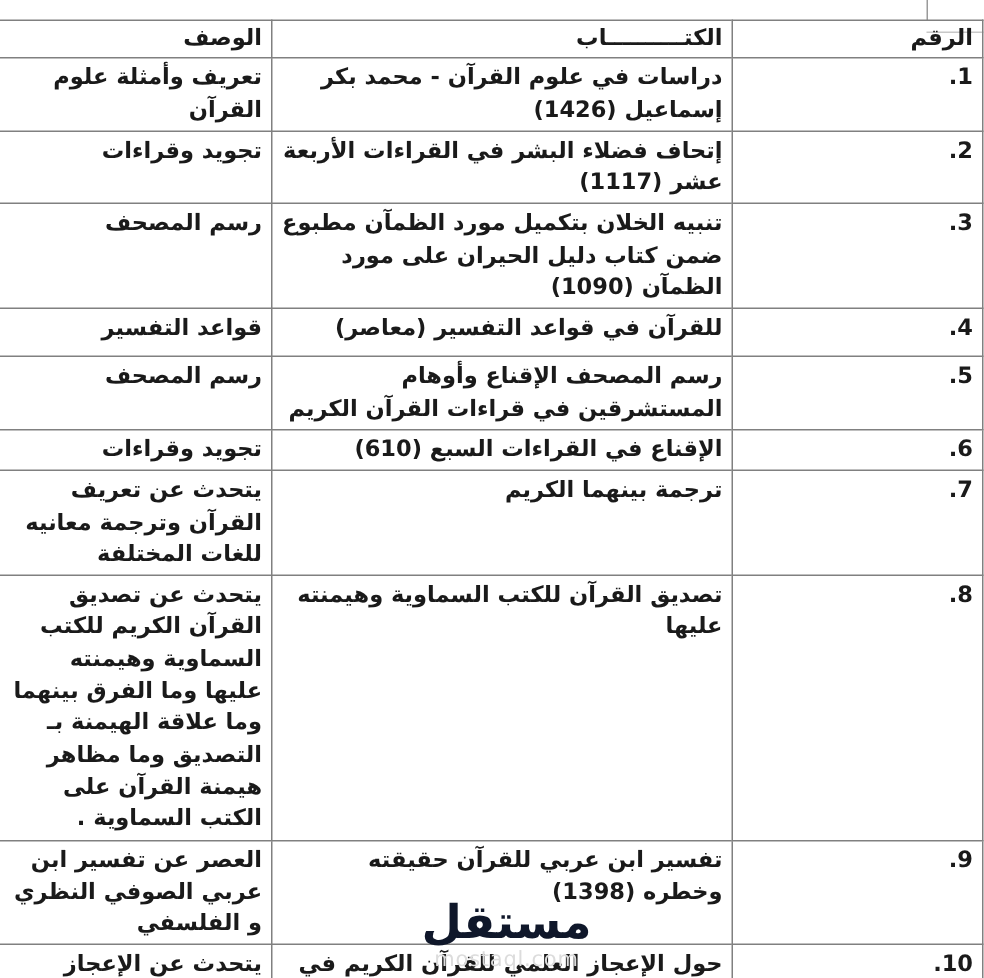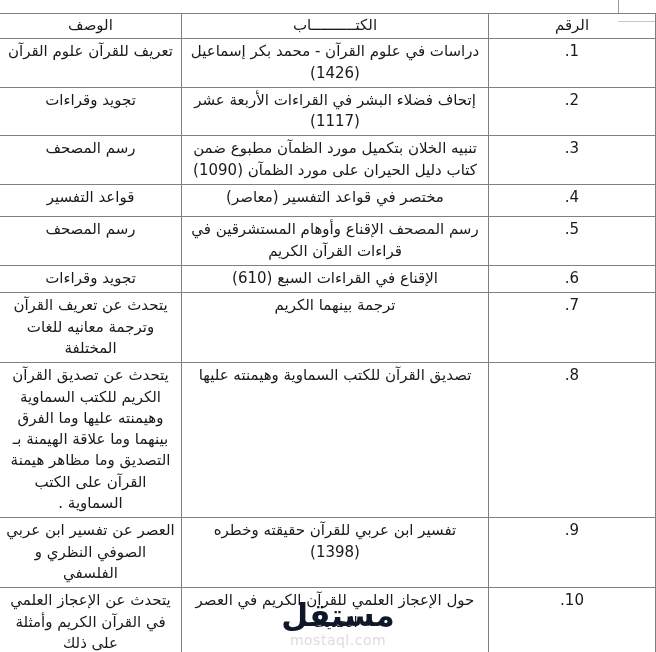--- a/index.html
+++ b/index.html
@@ -57,22 +57,22 @@
     direction: rtl;
   }
 
   table.book-table td,
   table.book-table th {
     border: 1px solid #808080;
     vertical-align: top;
     padding: 2px 6px 3px 6px;
     font-size: 15px;
     line-height: 1.42;
-    font-weight: normal;
-    text-align: center;
+    font-weight: bold;
+    text-align: right;
     background: transparent;
   }
 
   
   col.col-num  { width: 167px; }
   col.col-book { width: 307px; }
   col.col-desc { width: 182px; }
 
   th.h-num, td.c-num {
     text-align: center;
@@ -154,35 +154,35 @@
         <tr>
           <th class="h-num">الرقم</th>
           <th class="h-book">الكتــــــــــاب</th>
           <th class="h-desc">الوصف</th>
         </tr>
       </thead>
       <tbody>
         <tr data-row="1">
           <td class="c-num">1.</td>
           <td class="c-book">دراسات في علوم القرآن - محمد بكر إسماعيل (1426)</td>
-          <td class="c-desc">تعريف للقرآن علوم القرآن</td>
+          <td class="c-desc">تعريف وأمثلة علوم القرآن</td>
         </tr>
         <tr data-row="2">
           <td class="c-num">2.</td>
           <td class="c-book">إتحاف فضلاء البشر في القراءات الأربعة عشر (1117)</td>
           <td class="c-desc">تجويد وقراءات</td>
         </tr>
         <tr data-row="3">
           <td class="c-num">3.</td>
           <td class="c-book">تنبيه الخلان بتكميل مورد الظمآن مطبوع ضمن كتاب دليل الحيران على مورد الظمآن  (1090)</td>
           <td class="c-desc">رسم المصحف</td>
         </tr>
         <tr data-row="4">
           <td class="c-num">4.</td>
-          <td class="c-book">مختصر في قواعد التفسير  (معاصر)</td>
+          <td class="c-book">للقرآن في قواعد التفسير  (معاصر)</td>
           <td class="c-desc">قواعد التفسير</td>
         </tr>
         <tr data-row="5">
           <td class="c-num">5.</td>
           <td class="c-book">رسم المصحف الإقناع وأوهام المستشرقين في قراءات القرآن الكريم</td>
           <td class="c-desc">رسم المصحف</td>
         </tr>
         <tr data-row="6">
           <td class="c-num">6.</td>
           <td class="c-book">الإقناع في القراءات السبع  (610)</td>

